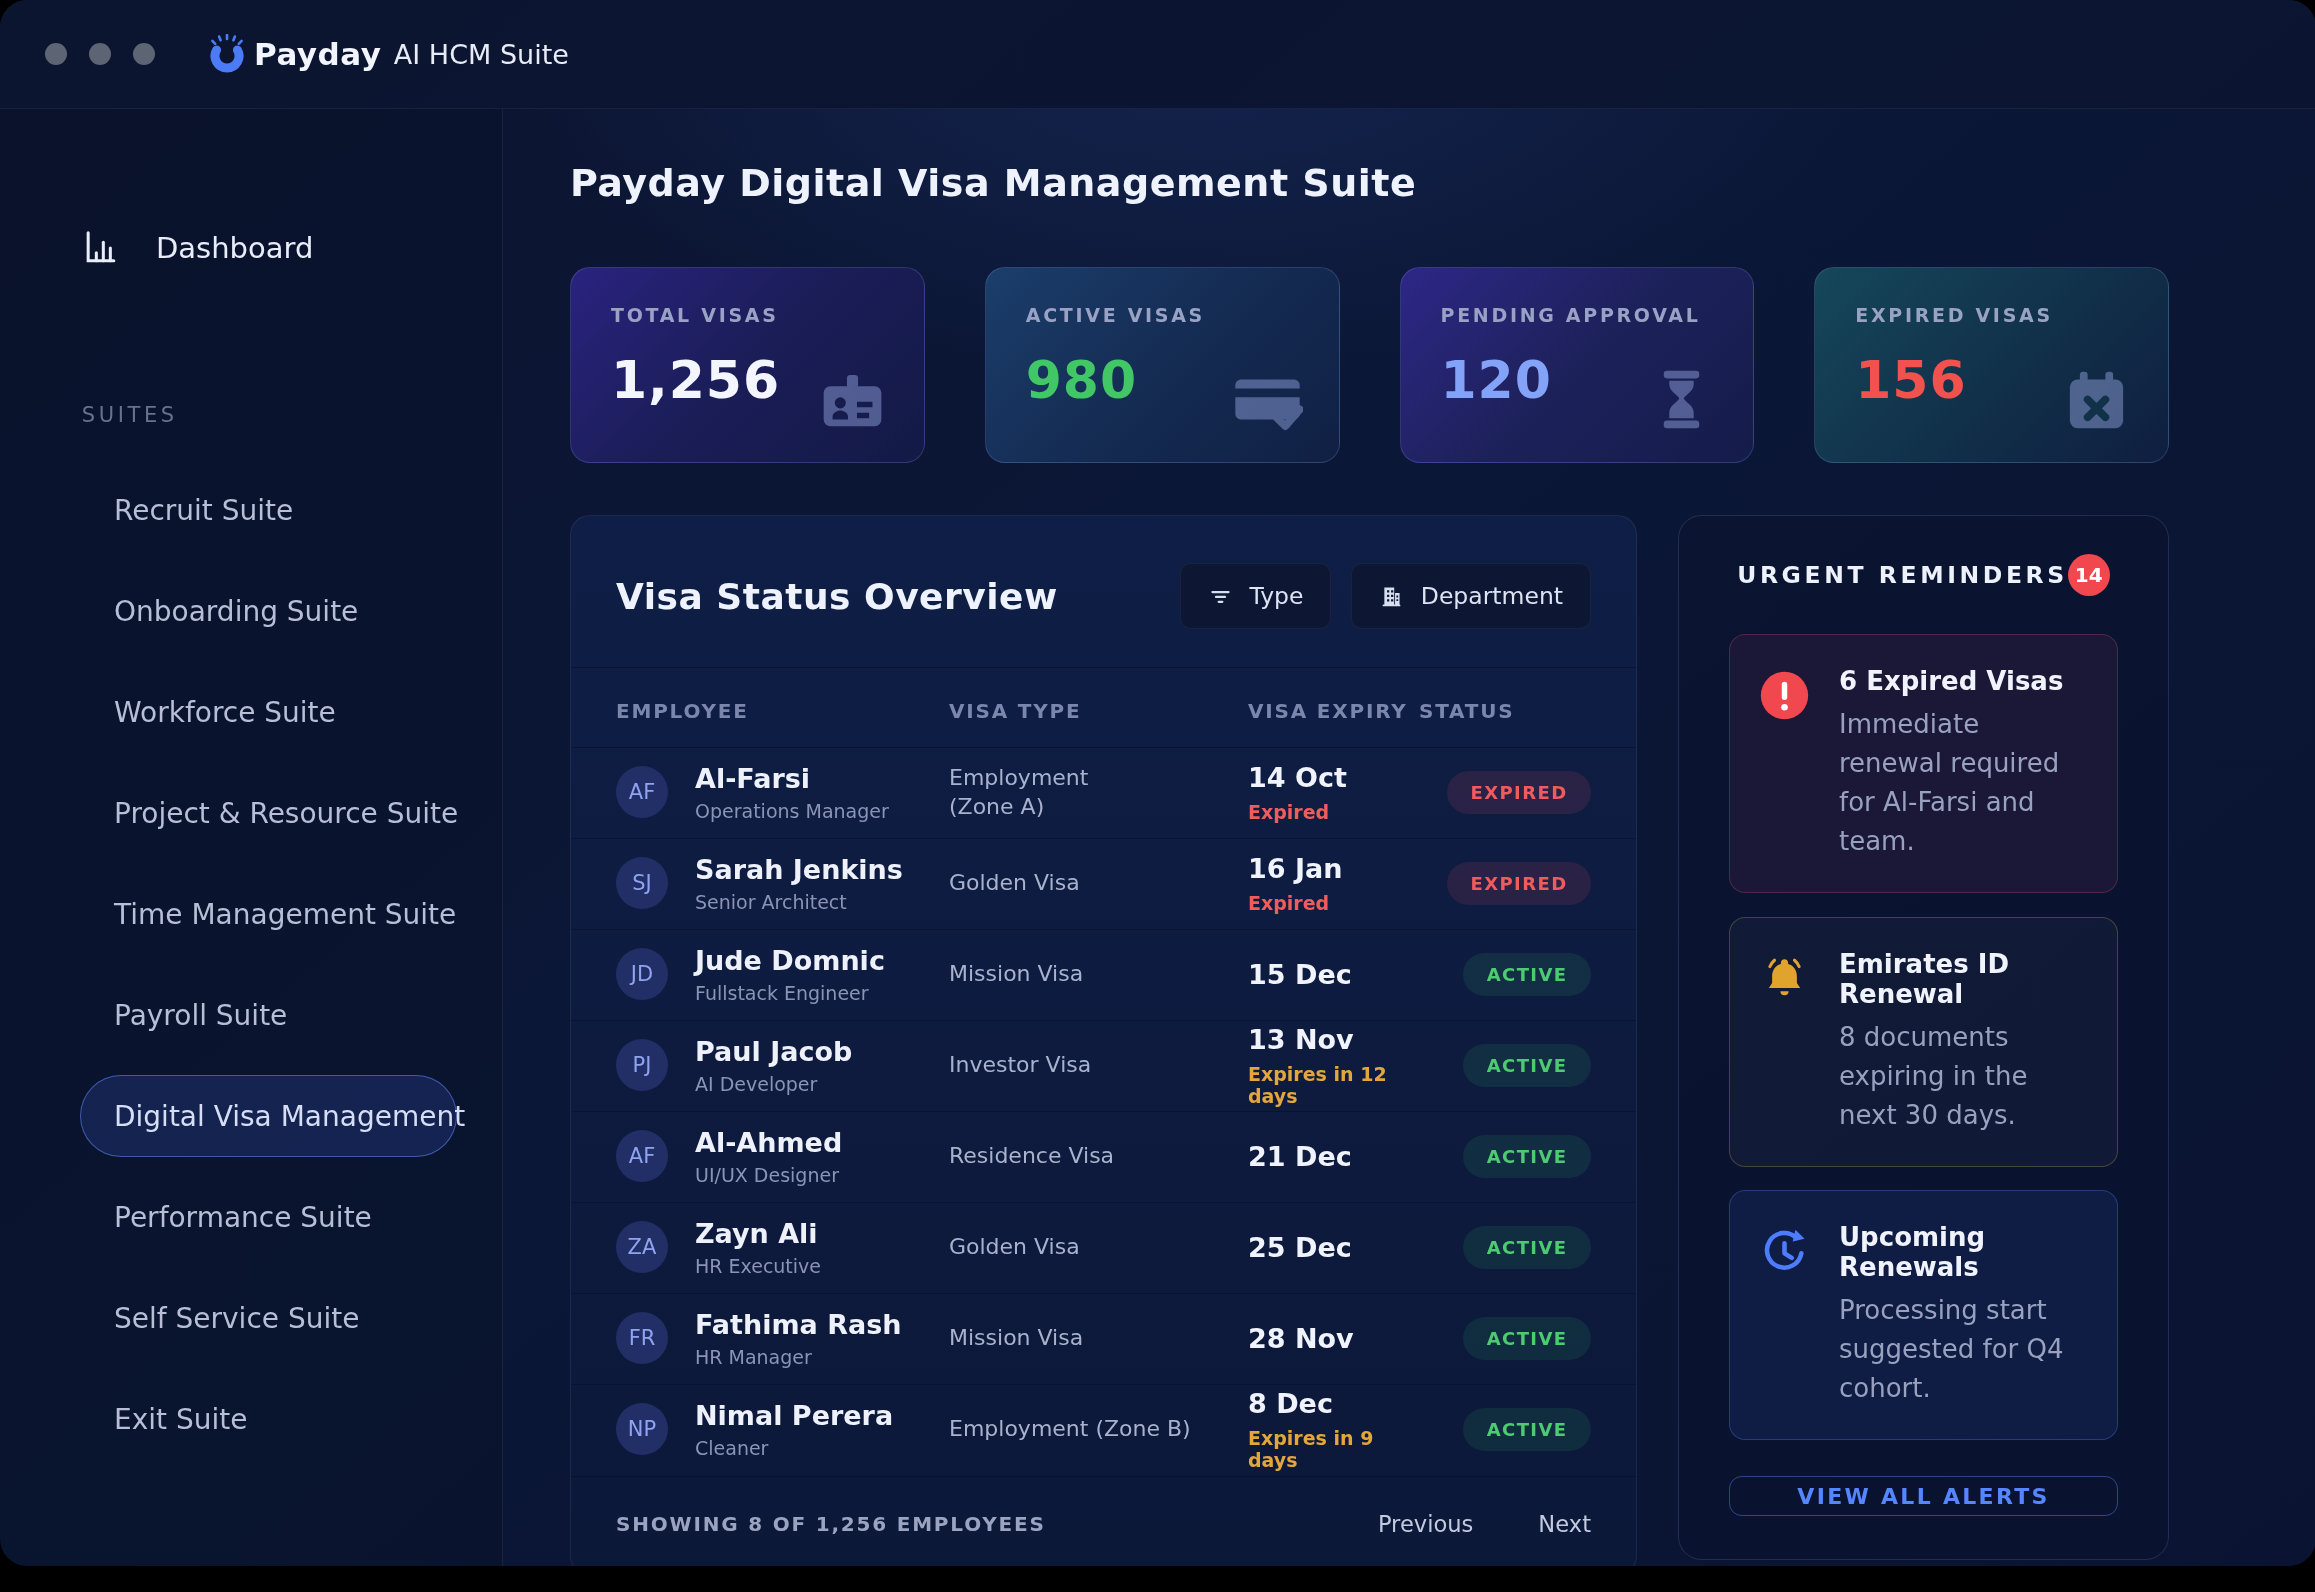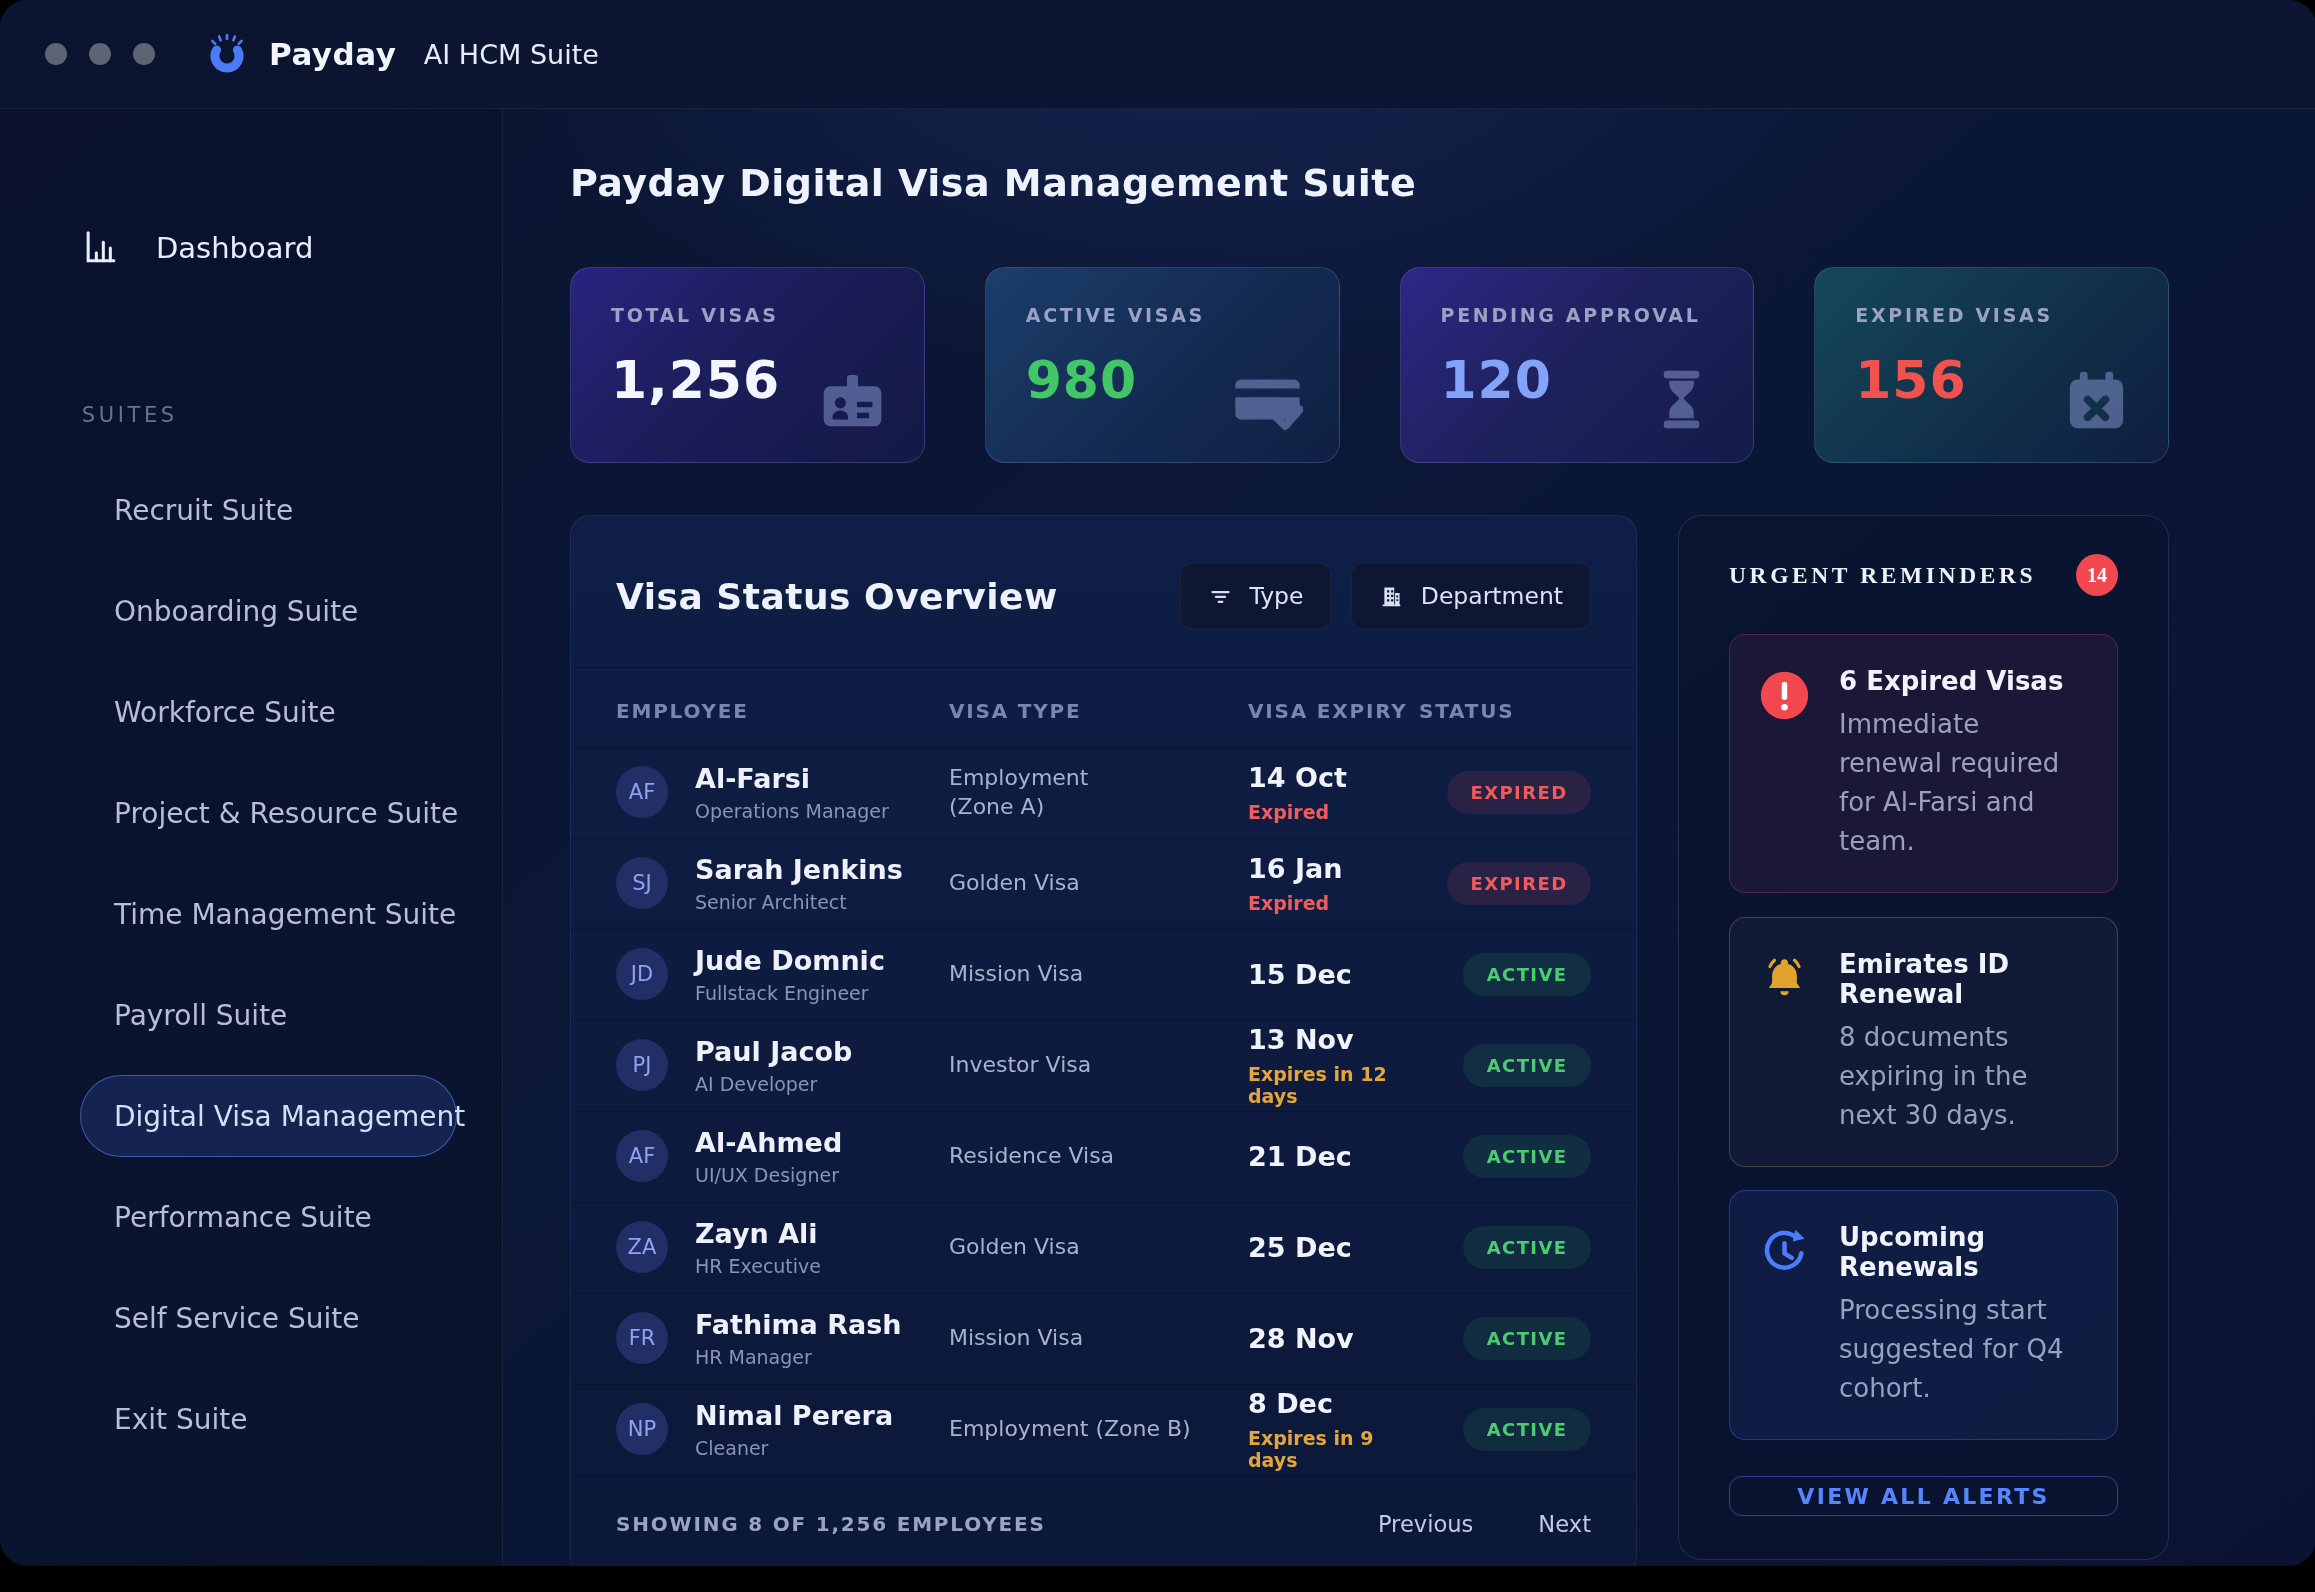--- a/index.html
+++ b/index.html
@@ -12,21 +12,21 @@
     background:linear-gradient(140deg,#0c1531 0%,#0b1736 45%,#0a1432 100%);
   }
   
   .topbar {
     position:relative; height:109px; display:flex; align-items:center;
     padding:0 45px; background:rgba(12,22,48,.55);
     border-bottom:0.9px solid rgba(255,255,255,.06);
   }
   .dots { display:flex; gap:22px; align-items:center; }
   .dot { width:22px; height:22px; border-radius:50%; background:#5d6474; }
-  .brand { display:flex; align-items:center; gap:22px; margin-left:52px; }
+  .brand { display:flex; align-items:center; gap:7px; margin-left:52px; }
   .brand svg { width:40px; height:40px; }
   .brand-bold { color:#f2f5fd; font-size:31px; font-weight:bold; letter-spacing:0.5px; }
   .brand-rest { color:#e8ecf8; font-size:27px; font-weight:500; margin-left:5.4px; }
   
   .body { display:flex; height:1457px; }
   .sidebar {
     width:503px; flex:0 0 503px; border-right:0.9px solid rgba(255,255,255,.07);
     padding:118px 45px 0 80px; background:rgba(5,10,26,.25);
   }
   .dash-item { display:flex; align-items:center; gap:34px; color:#e9edf9; font-size:29px; }
@@ -106,21 +106,21 @@
   }
   .foot-summary { color:#9aa3c0; font-size:20px; letter-spacing:1.8px; font-weight:600; }
   .pager { display:flex; gap:65px; }
   .pager-btn { color:#c3cadf; font-size:22.6px; cursor:pointer; }
   
   .rightcol { width:491px; flex:0 0 491px; display:flex; flex-direction:column; gap:31px; }
   .urgent {
     border:1.8px solid rgba(130,150,210,.20); border-radius:23.5px; padding:38px 50px 43px;
     background:rgba(10,18,42,.35);
   }
-  .urgent-head { display:flex; align-items:center; justify-content:space-between;font-family:Liberation Serif, serif; }
+  .urgent-head { display:flex; align-items:center; justify-content:center; }
   .urgent-title { color:#edf1fb; font-size:23.5px; font-weight:bold; letter-spacing:3.6px; }
   .urgent-badge {
     width:42px; height:42px; border-radius:50%; background:#f1474e; color:#fff;
     display:flex; align-items:center; justify-content:center; font-size:20px; font-weight:bold;
   }
   .alert-card { border-radius:16.3px; padding:31px 29px; display:flex; gap:29px; align-items:flex-start; margin-top:23.5px; cursor:pointer; }
   .alert-card.first { margin-top:38px; }
   .alert-red { background:rgba(190,62,112,.10); border:0.9px solid rgba(240,90,120,.25); }
   .alert-amber { background:rgba(255,255,255,.03); border:0.9px solid rgba(200,170,90,.30); }
   .alert-blue { background:rgba(70,110,240,.10); border:0.9px solid rgba(90,130,250,.32); }

